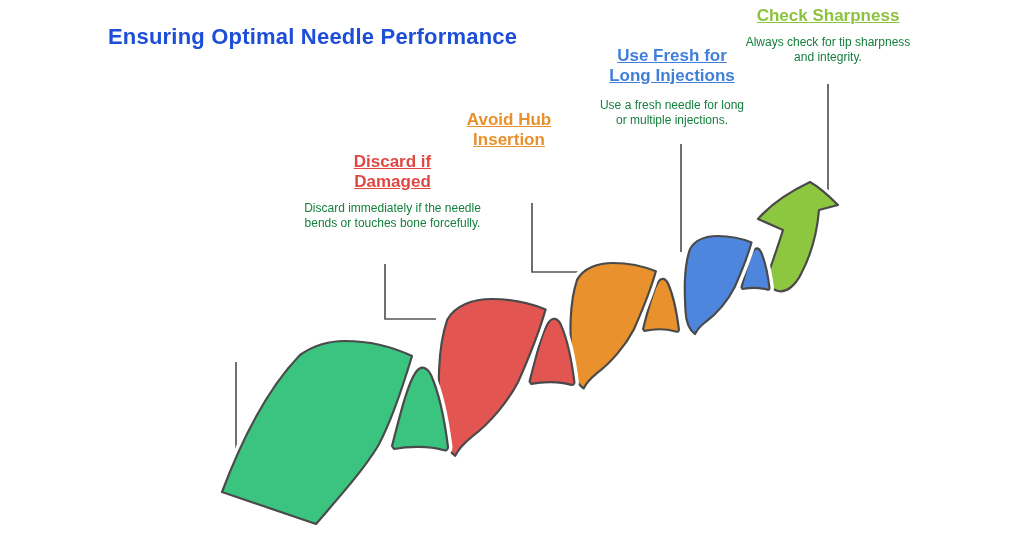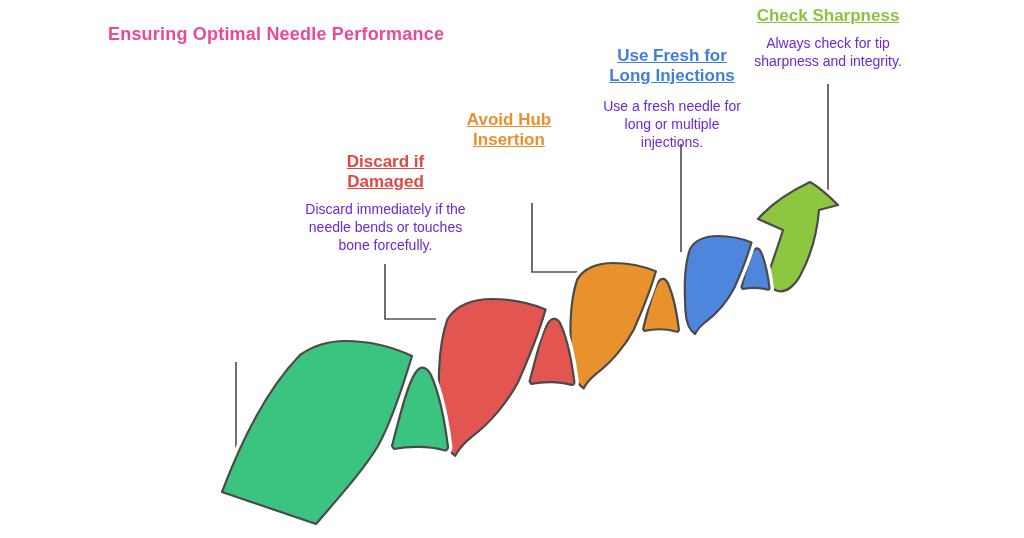--- a/index.html
+++ b/index.html
@@ -2,26 +2,26 @@
 <html><head>
 <meta charset="utf-8">
 <style>
   html,body{margin:0;padding:0;background:#fff;}
   #canvas{
     position:relative;width:1024px;height:538px;background:#fff;overflow:hidden;
     font-family:"Liberation Sans", sans-serif;
   }
   #page-title{
     position:absolute;left:108px;top:24px;width:440px;
-    font-size:18px;font-weight:700;color:#ec4899;letter-spacing:.2px;
+    font-size:22px;font-weight:700;color:#1d4ed8;letter-spacing:.2px;
   }
   svg.ribbon{position:absolute;left:0;top:0;}
   .step{position:absolute;text-align:center;}
   .step h3{margin:0 0 9px 0;font-size:17px;font-weight:700;line-height:1.18;text-decoration:underline;}
-  .step p{margin:0;font-size:14px;line-height:1.28;color:#6d28d9;}
+  .step p{margin:0;font-size:12px;line-height:1.28;color:#15803d;}
   .c-green h3{color:#2ABD81;}
   .c-red h3{color:#E04743;}
   .c-orange h3{color:#E8912C;}
   .c-blue h3{color:#3F7FDB;}
   .c-lime h3{color:#8CC33D;}
   .halo{fill:#fff;stroke:#fff;stroke-width:9;stroke-linejoin:round;}
   .seg{stroke:#4a4a4a;stroke-width:2.2;stroke-linejoin:round;}
   .conn{stroke:#55565a;stroke-width:1.7;fill:none;}
 </style>
 </head>
@@ -67,21 +67,21 @@
 
     <g transform="translate(345,343)">
       <path class="halo" vector-effect="non-scaling-stroke" d="M47,103 C56,68 63,40 71,29 C76,22 82,24 86,32 C94,50 100,80 103,104 C103,107 101,108 98,107 C84,103 64,103 49,106 Z"></path>
       <path class="seg" vector-effect="non-scaling-stroke" fill="#3BC380" d="M47,103 C56,68 63,40 71,29 C76,22 82,24 86,32 C94,50 100,80 103,104 C103,107 101,108 98,107 C84,103 64,103 49,106 Z"></path>
       <path class="halo" vector-effect="non-scaling-stroke" d="M-123,149 C-99,85 -73,41 -45,12 C-31,2 -17,-2 0,-2 C26,-2 50,5 67,13 C58,43 45,81 33,103 C17,129 -5,153 -29,181 Z"></path>
       <path class="seg" vector-effect="non-scaling-stroke" fill="#3BC380" d="M-123,149 C-99,85 -73,41 -45,12 C-31,2 -17,-2 0,-2 C26,-2 50,5 67,13 C58,43 45,81 33,103 C17,129 -5,153 -29,181 Z"></path>
     </g>
   </svg>
 
 
-  <div class="step c-red" style="left:293px;top:152px;width:185px;">
+  <div class="step c-red" style="left:300px;top:152px;width:185px;">
     <h3 style="max-width:120px;margin:0 auto 9px;">Discard if Damaged</h3>
     <p style="max-width:180px;margin:0 auto;">Discard immediately if the needle bends or touches bone forcefully.</p>
   </div>
 
   <div class="step c-orange" style="left:424px;top:110px;width:170px;">
     <h3 style="max-width:115px;margin:0 auto 9px;">Avoid Hub Insertion</h3>
   </div>
 
   <div class="step c-blue" style="left:594px;top:46px;width:156px;">
     <h3 style="max-width:135px;margin:0 auto 12px;">Use Fresh for Long Injections</h3>

